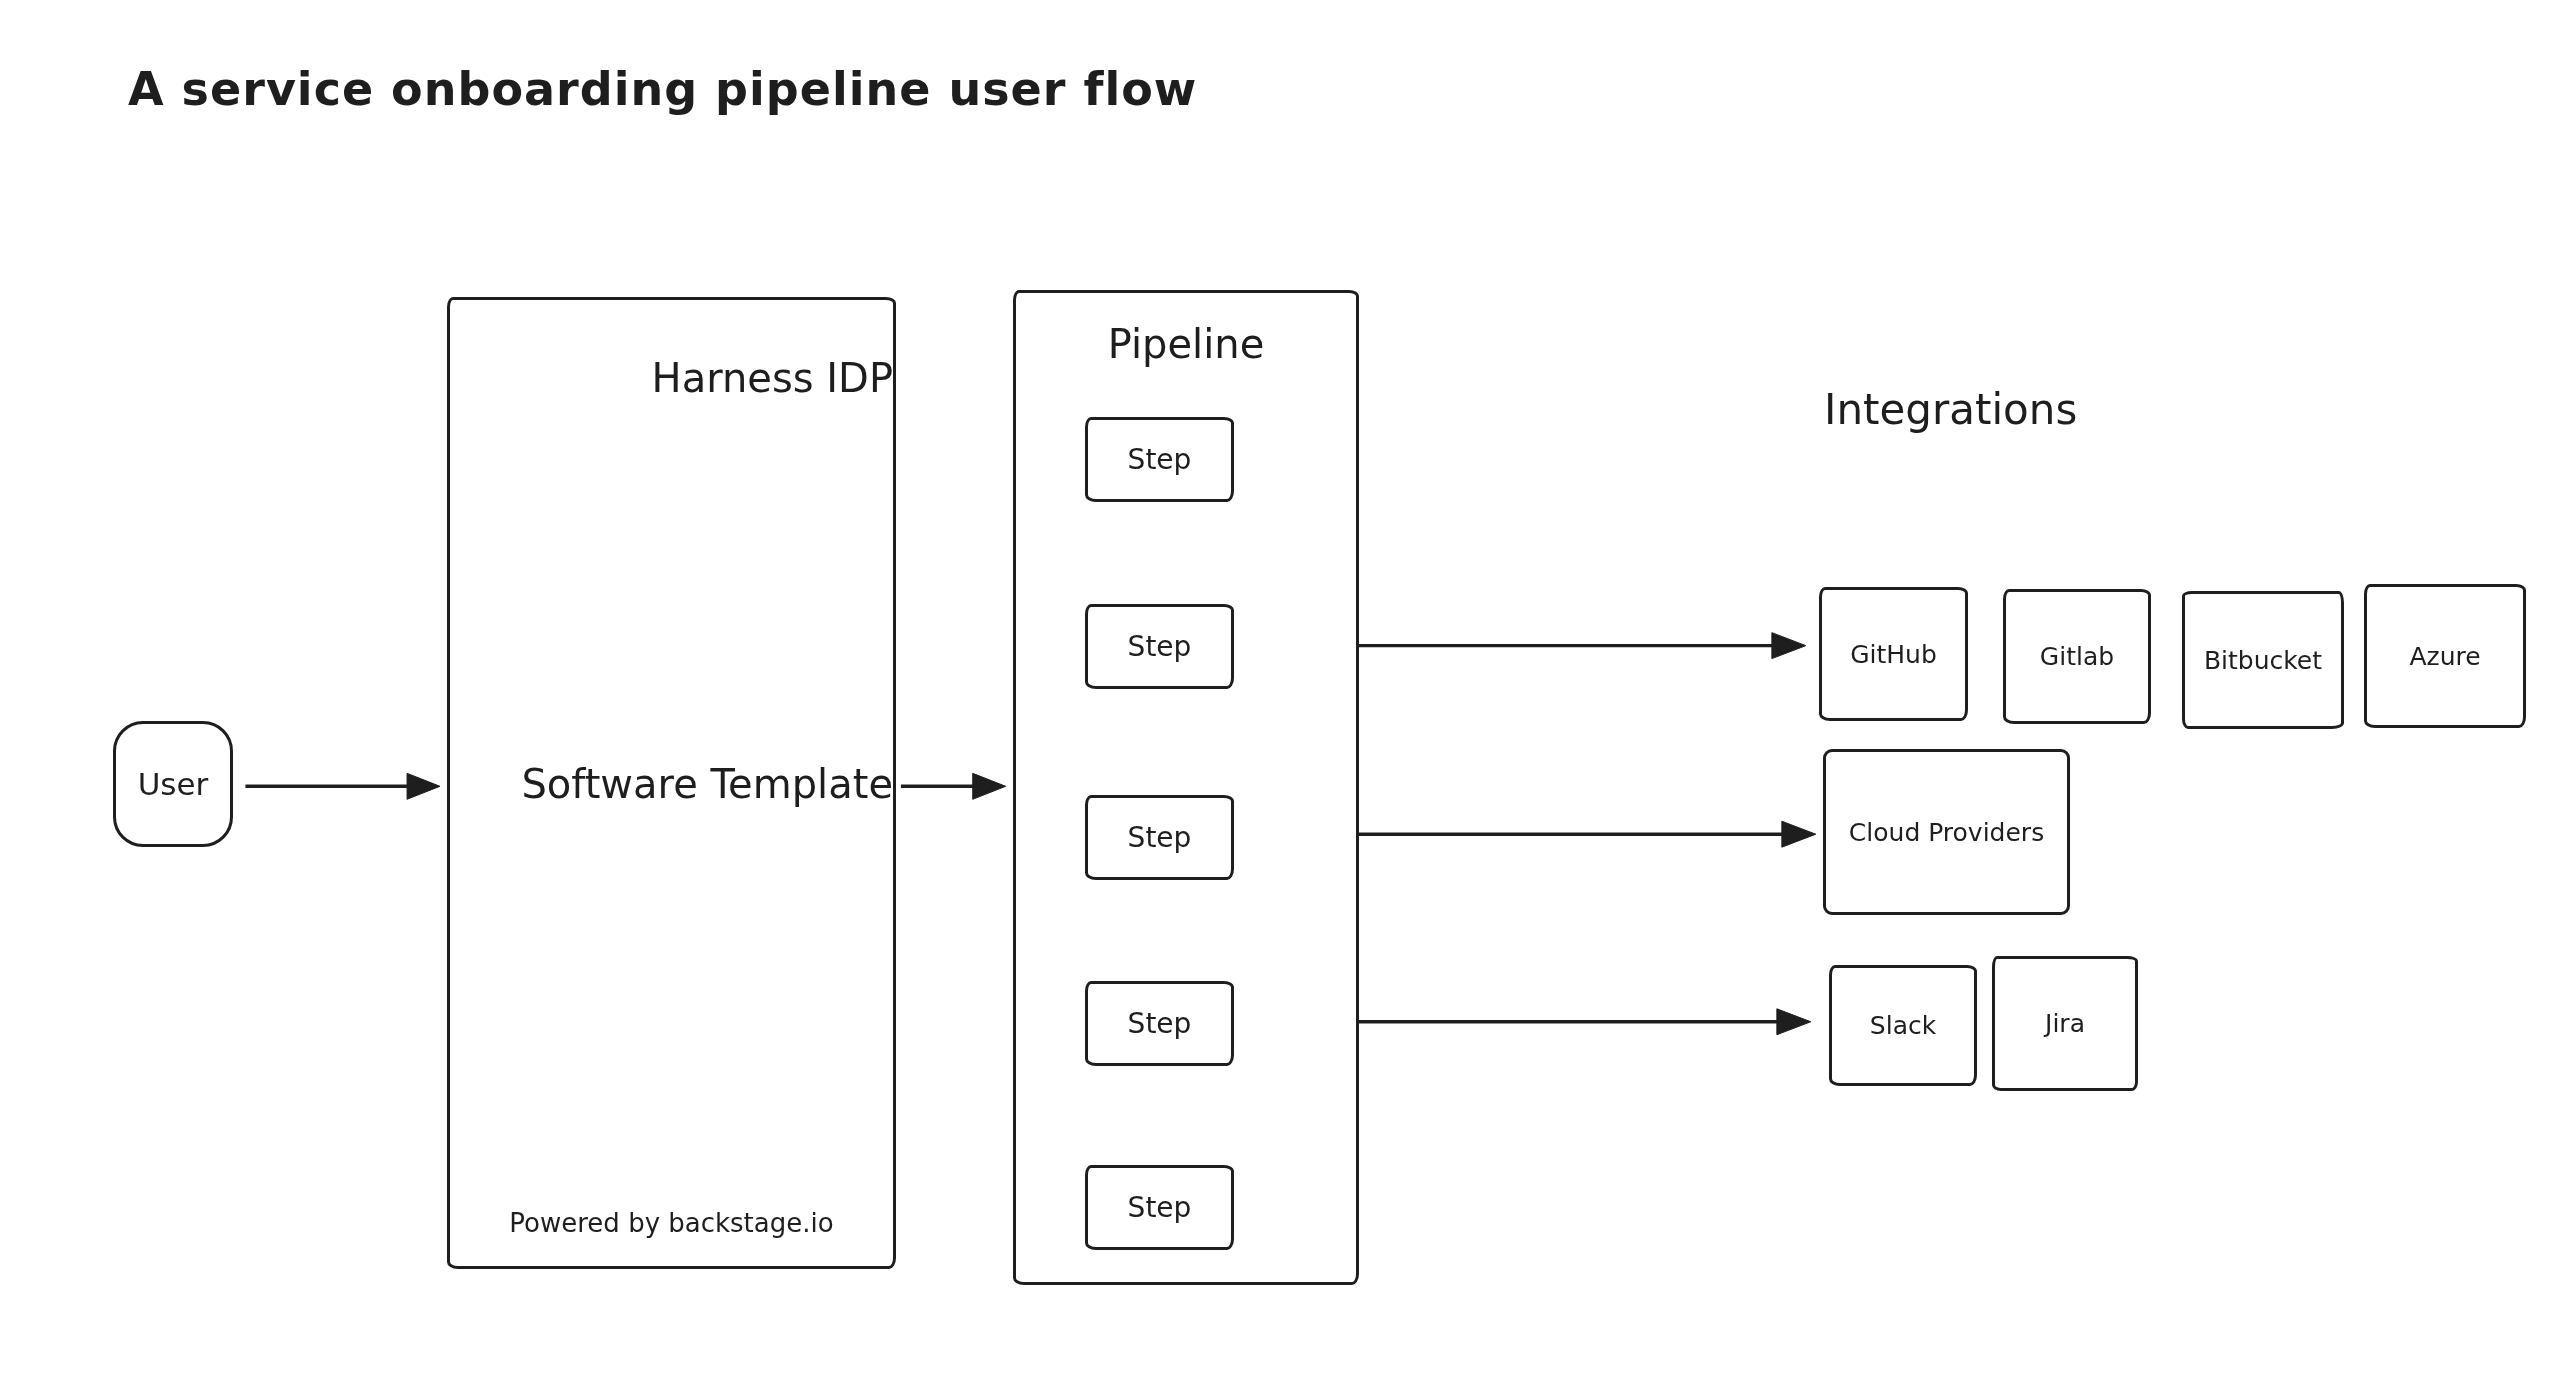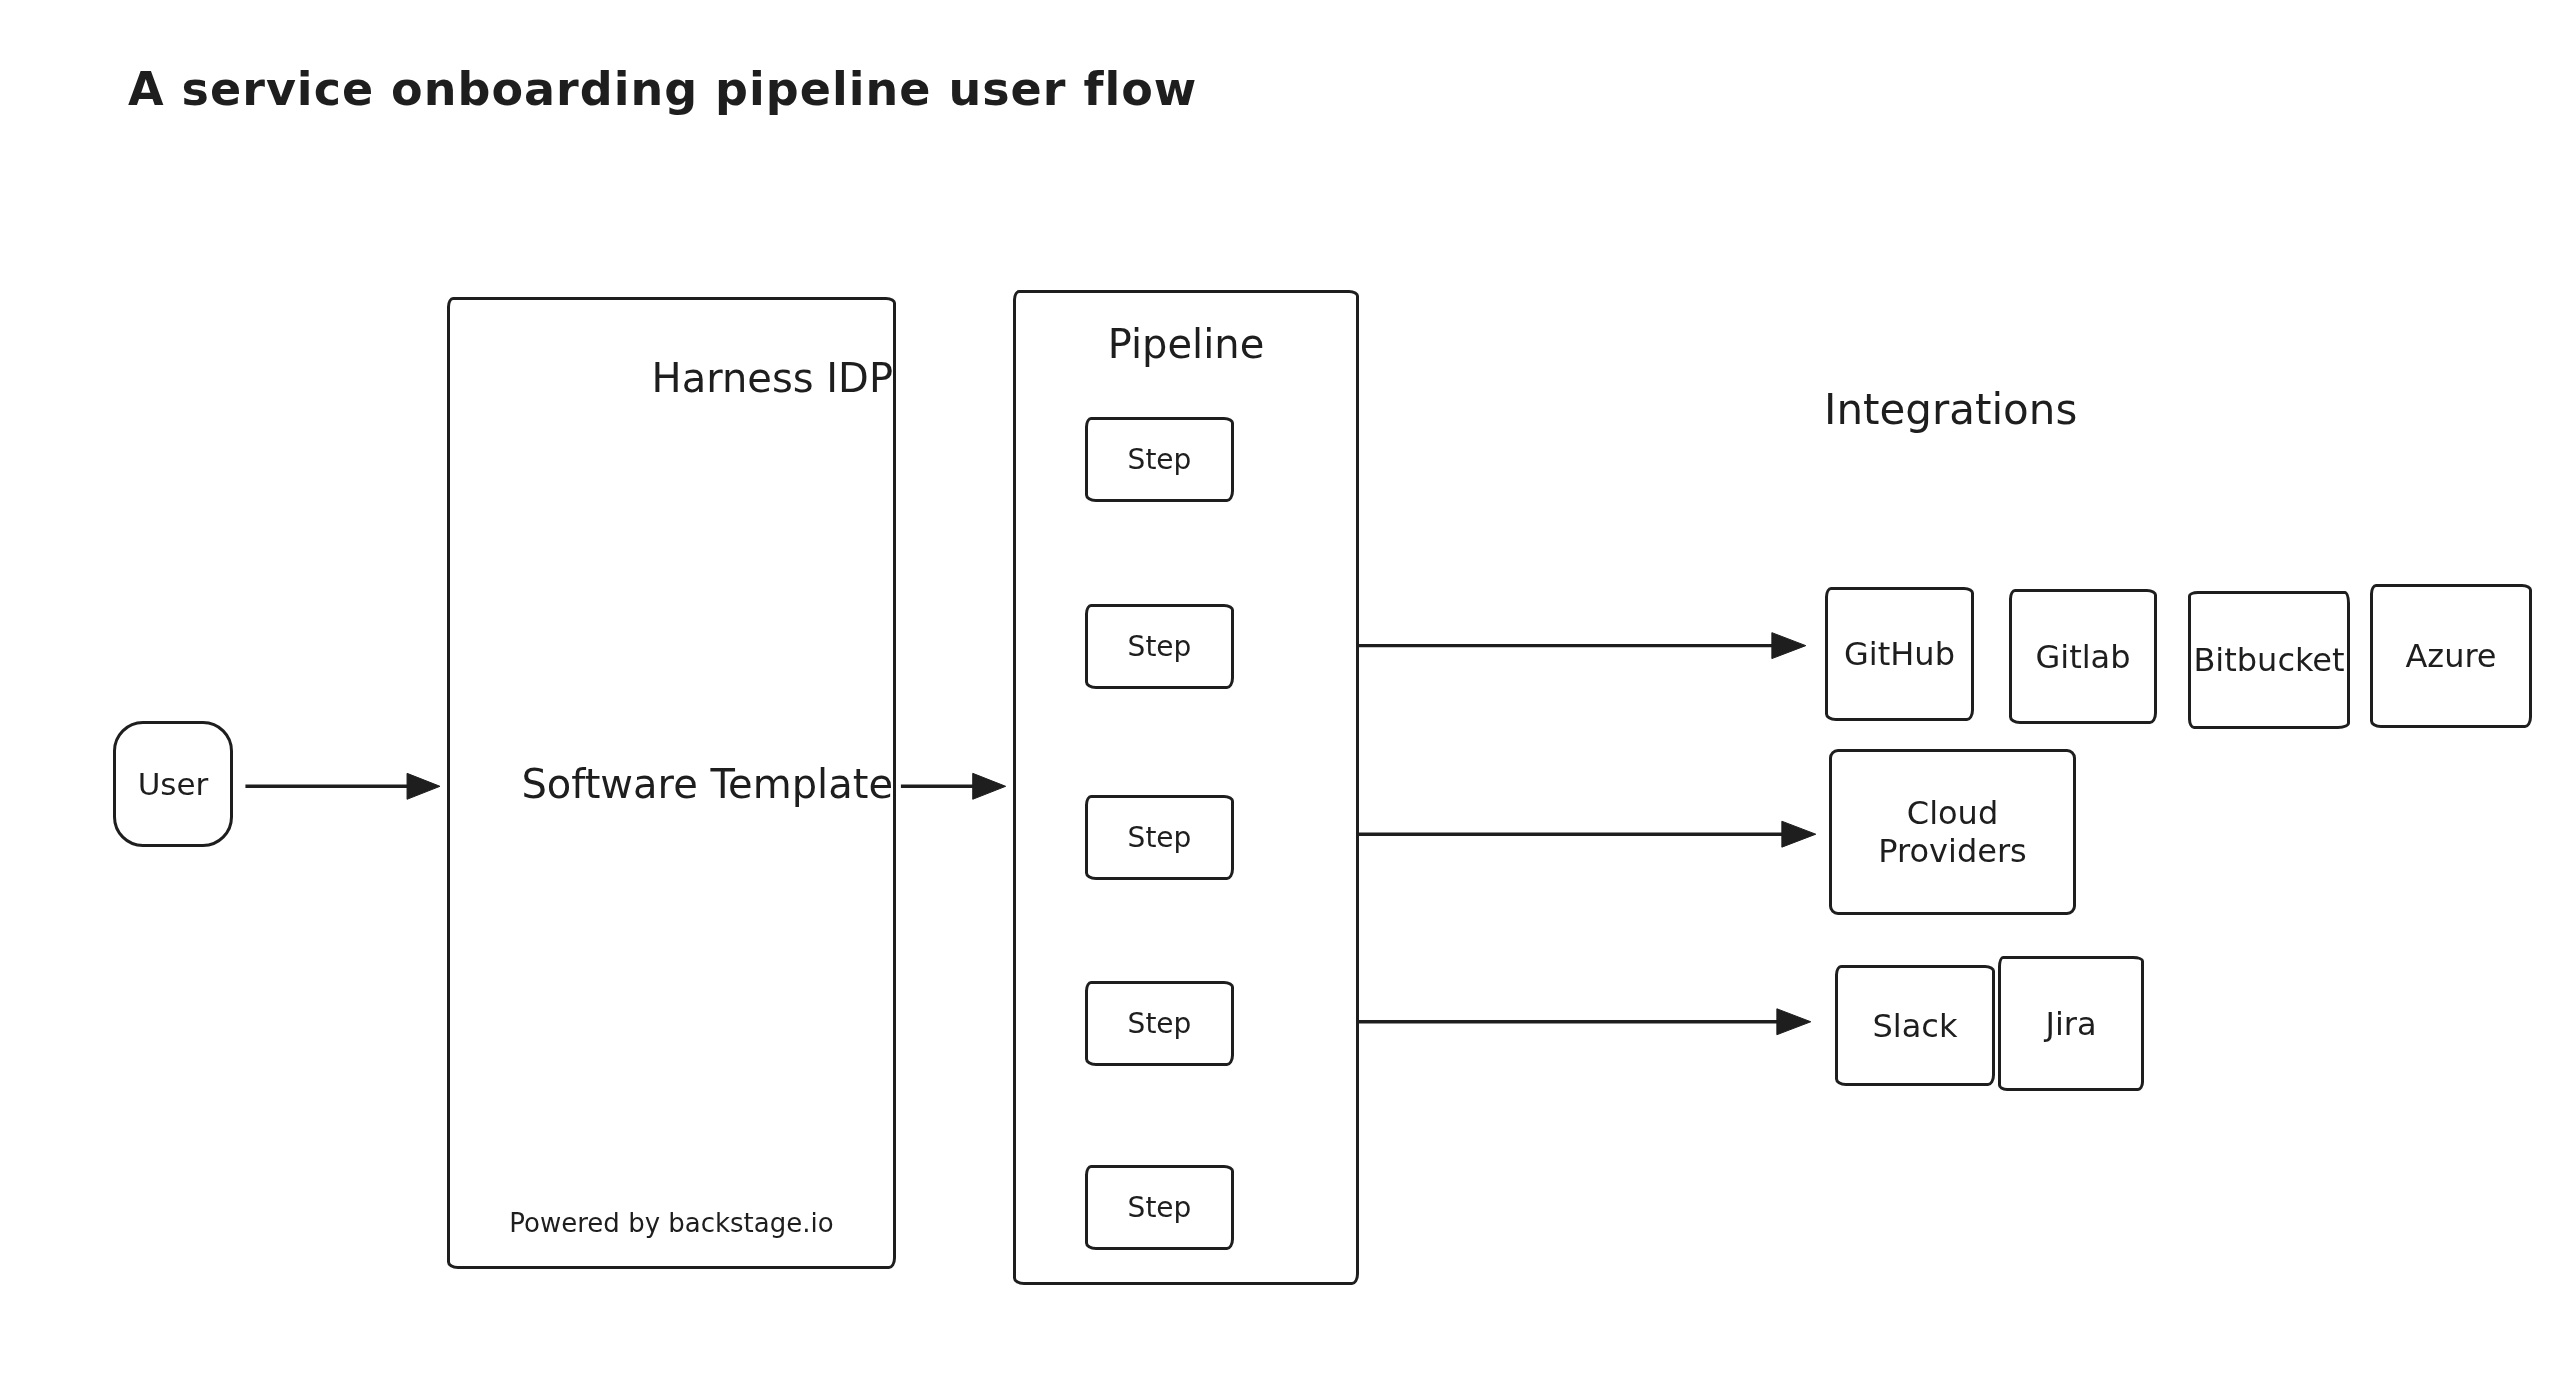--- a/index.html
+++ b/index.html
@@ -94,27 +94,27 @@
   .step-2{ top:604px; }
   .step-3{ top:795px; }
   .step-4{ top:981px; }
   .step-5{ top:1165px; }
   .integrations-heading{
     position:absolute;
     left:1824px; top:385px;
     font-size:42px;
     white-space:nowrap;
   }
-  .int-box{ font-size:32px;margin-left:6px; }
+  .int-box{ font-size:25px; }
   .int-github{    left:1819px; top:587px; width:149px; height:134px; }
   .int-gitlab{    left:2003px; top:589px; width:148px; height:135px; }
   .int-bitbucket{ left:2182px; top:591px; width:162px; height:138px; border-radius:10px 5px 12px 6px / 5px 12px 6px 10px; }
   .int-azure{     left:2364px; top:584px; width:162px; height:144px; }
   .int-cloud{     left:1823px; top:749px; width:247px; height:166px;border-radius:9px; }
-  .int-slack{     left:1829px; top:965px; width:160px; height:121px; }
+  .int-slack{     left:1829px; top:965px; width:148px; height:121px; }
   .int-jira{      left:1992px; top:956px; width:146px; height:135px; border-radius:5px 11px 6px 9px / 11px 5px 9px 6px; }
 </style>
 </head>
 <body>
 
 <div class="canvas">
 
   <div class="title">A service onboarding pipeline user flow</div>
 
   <svg class="arrows" width="2576" height="1401" viewBox="0 0 2582 1404" stroke="#1e1e1e" stroke-width="3.5" fill="#1e1e1e">

